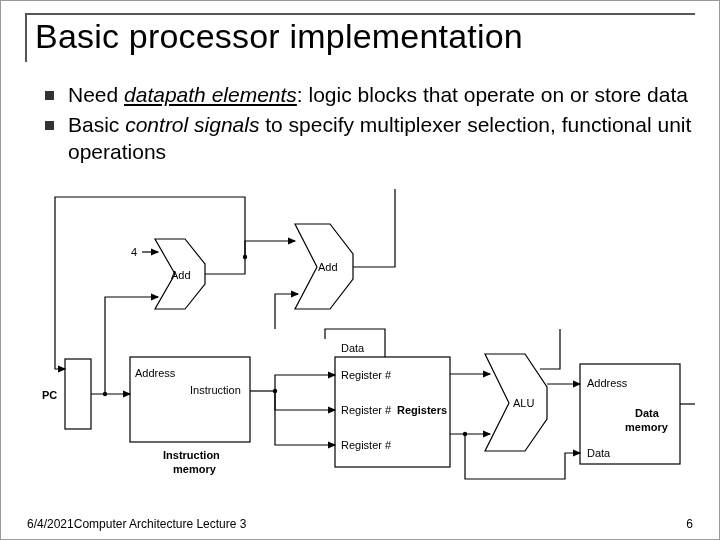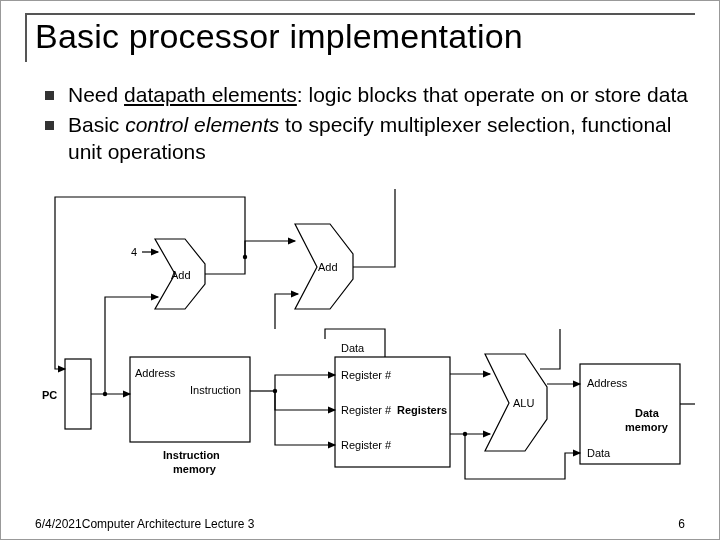--- a/index.html
+++ b/index.html
@@ -22,33 +22,33 @@
     color: #000;
     letter-spacing: 0.2px;
   }
   .bullets { margin: 4px 0 0 20px; }
   .bullet-row { display: flex; align-items: flex-start; margin-bottom: 4px; }
   .sq {
     width: 9px; height: 9px; background: #333;
     flex: 0 0 9px; margin: 9px 14px 0 0;
   }
   .bt { font-size: 21px; line-height: 1.25; color: #000; }
-  .em-u { text-decoration: underline; }
+  .em-u { font-style: italic; text-decoration: underline; }
   .em { font-style: italic; }
   .diagram-holder {
     margin: 14px 0 0 10px;
     width: 660px; height: 305px;
     position: relative;
   }
   .diagram-holder svg { width: 100%; height: 100%; }
   .footer {
     position: absolute;
     left: 0; right: 0; bottom: 8px;
     display: flex; align-items: baseline;
-    padding: 0 34px;
+    padding: 0 26px;
     font-size: 12px; color: #000;
   }
   .ft-left { flex: 0 0 auto; }
   .ft-center { flex: 1 1 auto; text-align: left; }
   .ft-right { flex: 0 0 auto; }
   .lbl { font: 11px Arial, sans-serif; fill: #000; }
   .lblb { font: bold 11px Arial, sans-serif; fill: #000; }
   .wire { stroke: #000; stroke-width: 1.2; fill: none; }
   .blk  { stroke: #000; stroke-width: 1.2; fill: none; }
 </style>
@@ -63,21 +63,21 @@
   <div class="bullets">
     <div class="bullet-row">
       <div class="sq"></div>
       <div class="bt">
         <span>Need </span><span class="em-u">datapath elements</span><span>: logic blocks that operate on or store data</span>
       </div>
     </div>
     <div class="bullet-row">
       <div class="sq"></div>
       <div class="bt">
-        <span>Basic </span><span class="em">control elements</span><span> to specify multiplexer selection, functional unit operations</span>
+        <span>Basic </span><span class="em">control signals</span><span> to specify multiplexer selection, functional unit operations</span>
       </div>
     </div>
   </div>
 
   <div class="diagram-holder">
     <svg viewBox="0 0 660 305">
       <defs>
         <marker id="ah" markerWidth="8" markerHeight="8" refX="6" refY="3" orient="auto">
           <path d="M0,0 L7,3 L0,6 Z" fill="#000"></path>
         </marker>

